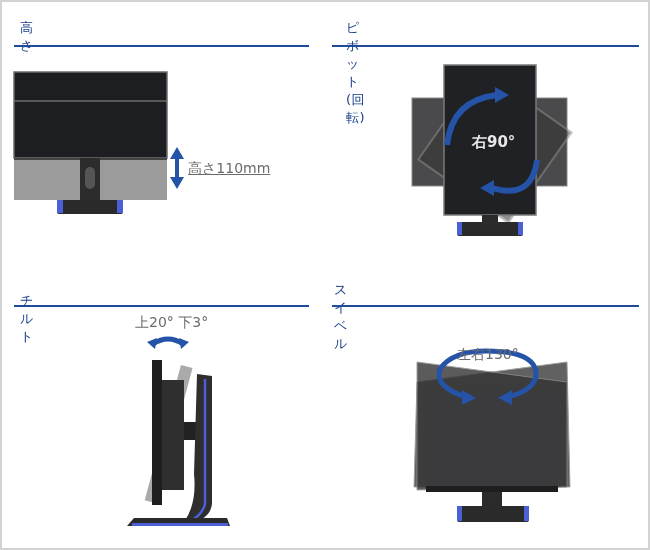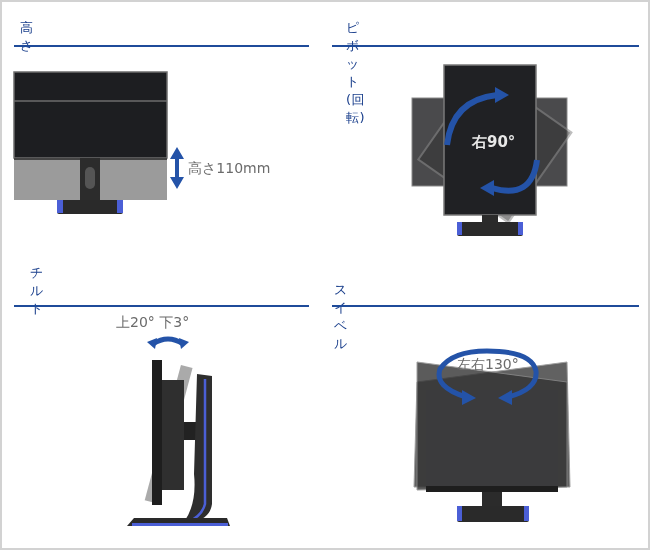--- a/index.html
+++ b/index.html
@@ -32,21 +32,21 @@
       <rect x="71" y="95" width="10" height="22" rx="5" fill="#555"></rect>
 
       <rect x="43" y="128" width="66" height="14" rx="2" fill="#2a2a2a"></rect>
       <rect x="43" y="128" width="6" height="13" fill="#4b5fd6"></rect>
       <rect x="103" y="128" width="6" height="13" fill="#4b5fd6"></rect>
     </svg>
 
     <svg style="left:168px;top:145px;" width="14" height="42">
       <polygon points="7,0 14,12 9,12 9,30 14,30 7,42 0,30 5,30 5,12 0,12" fill="#2453a8"></polygon>
     </svg>
-    <div class="label" style="left:186px;top:158px;">高さ110mm</div>
+    <div class="label" style="left:186px;top:158px;text-decoration:underline;">高さ110mm</div>
   </div>
 
   <div class="section">
     <div class="heading" style="left:344px;top:17px;">ピボット (回転)</div>
     <div class="rule" style="left:330px;top:43px;width:307px;"></div>
 
     <svg style="left:395px;top:58px;" width="190" height="180">
 
       <rect x="15" y="38" width="155" height="88" fill="#2b2b2d" opacity="0.85" stroke="#777" stroke-width="1"></rect>
 
@@ -63,24 +63,24 @@
 
       <path d="M50 85 Q55 40 100 35" fill="none" stroke="#2453a8" stroke-width="6"></path>
       <polygon points="98,27 112,35 98,43" fill="#2453a8"></polygon>
       <path d="M140 100 Q135 140 95 128" fill="none" stroke="#2453a8" stroke-width="6"></path>
       <polygon points="97,120 83,128 97,136" fill="#2453a8"></polygon>
     </svg>
     <div class="label" style="left:470px;top:131px;color:#e8e8e8;font-weight:bold;font-size:15px;">右90°</div>
   </div>
 
   <div class="section">
-    <div class="heading" style="left:18px;top:262px;margin-left:10px;">チルト</div>
+    <div class="heading" style="left:18px;top:290px;">チルト</div>
     <div class="rule" style="left:12px;top:303px;width:295px;"></div>
 
-    <div class="label" style="left:114px;top:312px;">上20° 下3°</div>
+    <div class="label" style="left:133px;top:312px;">上20° 下3°</div>
     <svg style="left:145px;top:330px;" width="42" height="18">
       <path d="M6 12 Q21 2 36 12" fill="none" stroke="#2453a8" stroke-width="5"></path>
       <polygon points="0,10 10,6 8,17" fill="#2453a8"></polygon>
       <polygon points="42,10 32,6 34,17" fill="#2453a8"></polygon>
     </svg>
 
     <svg style="left:120px;top:352px;" width="110" height="180">
 
       <g transform="rotate(15 45 90)" opacity="0.5">
           <rect x="38" y="10" width="12" height="140" fill="#555"></rect>
@@ -113,16 +113,16 @@
       <rect x="70" y="130" width="20" height="18" fill="#2b2b2b"></rect>
       <rect x="45" y="144" width="72" height="16" rx="2" fill="#2a2a2a"></rect>
       <rect x="45" y="144" width="5" height="15" fill="#4b5fd6"></rect>
       <rect x="112" y="144" width="5" height="15" fill="#4b5fd6"></rect>
     </svg>
     <svg style="left:430px;top:347px;" width="110" height="58">
       <path d="M34 48 Q2 38 8 20 Q20 2 55 2 Q100 2 104 22 Q106 40 76 48" fill="none" stroke="#2453a8" stroke-width="5"></path>
       <polygon points="30,41 44,49 30,56" fill="#2453a8"></polygon>
       <polygon points="80,41 66,49 80,56" fill="#2453a8"></polygon>
     </svg>
-    <div class="label" style="left:455px;top:354px;">左右130°</div>
+    <div class="label" style="left:455px;top:344px;">左右130°</div>
   </div>
 
 </div>
 
 </body></html>

